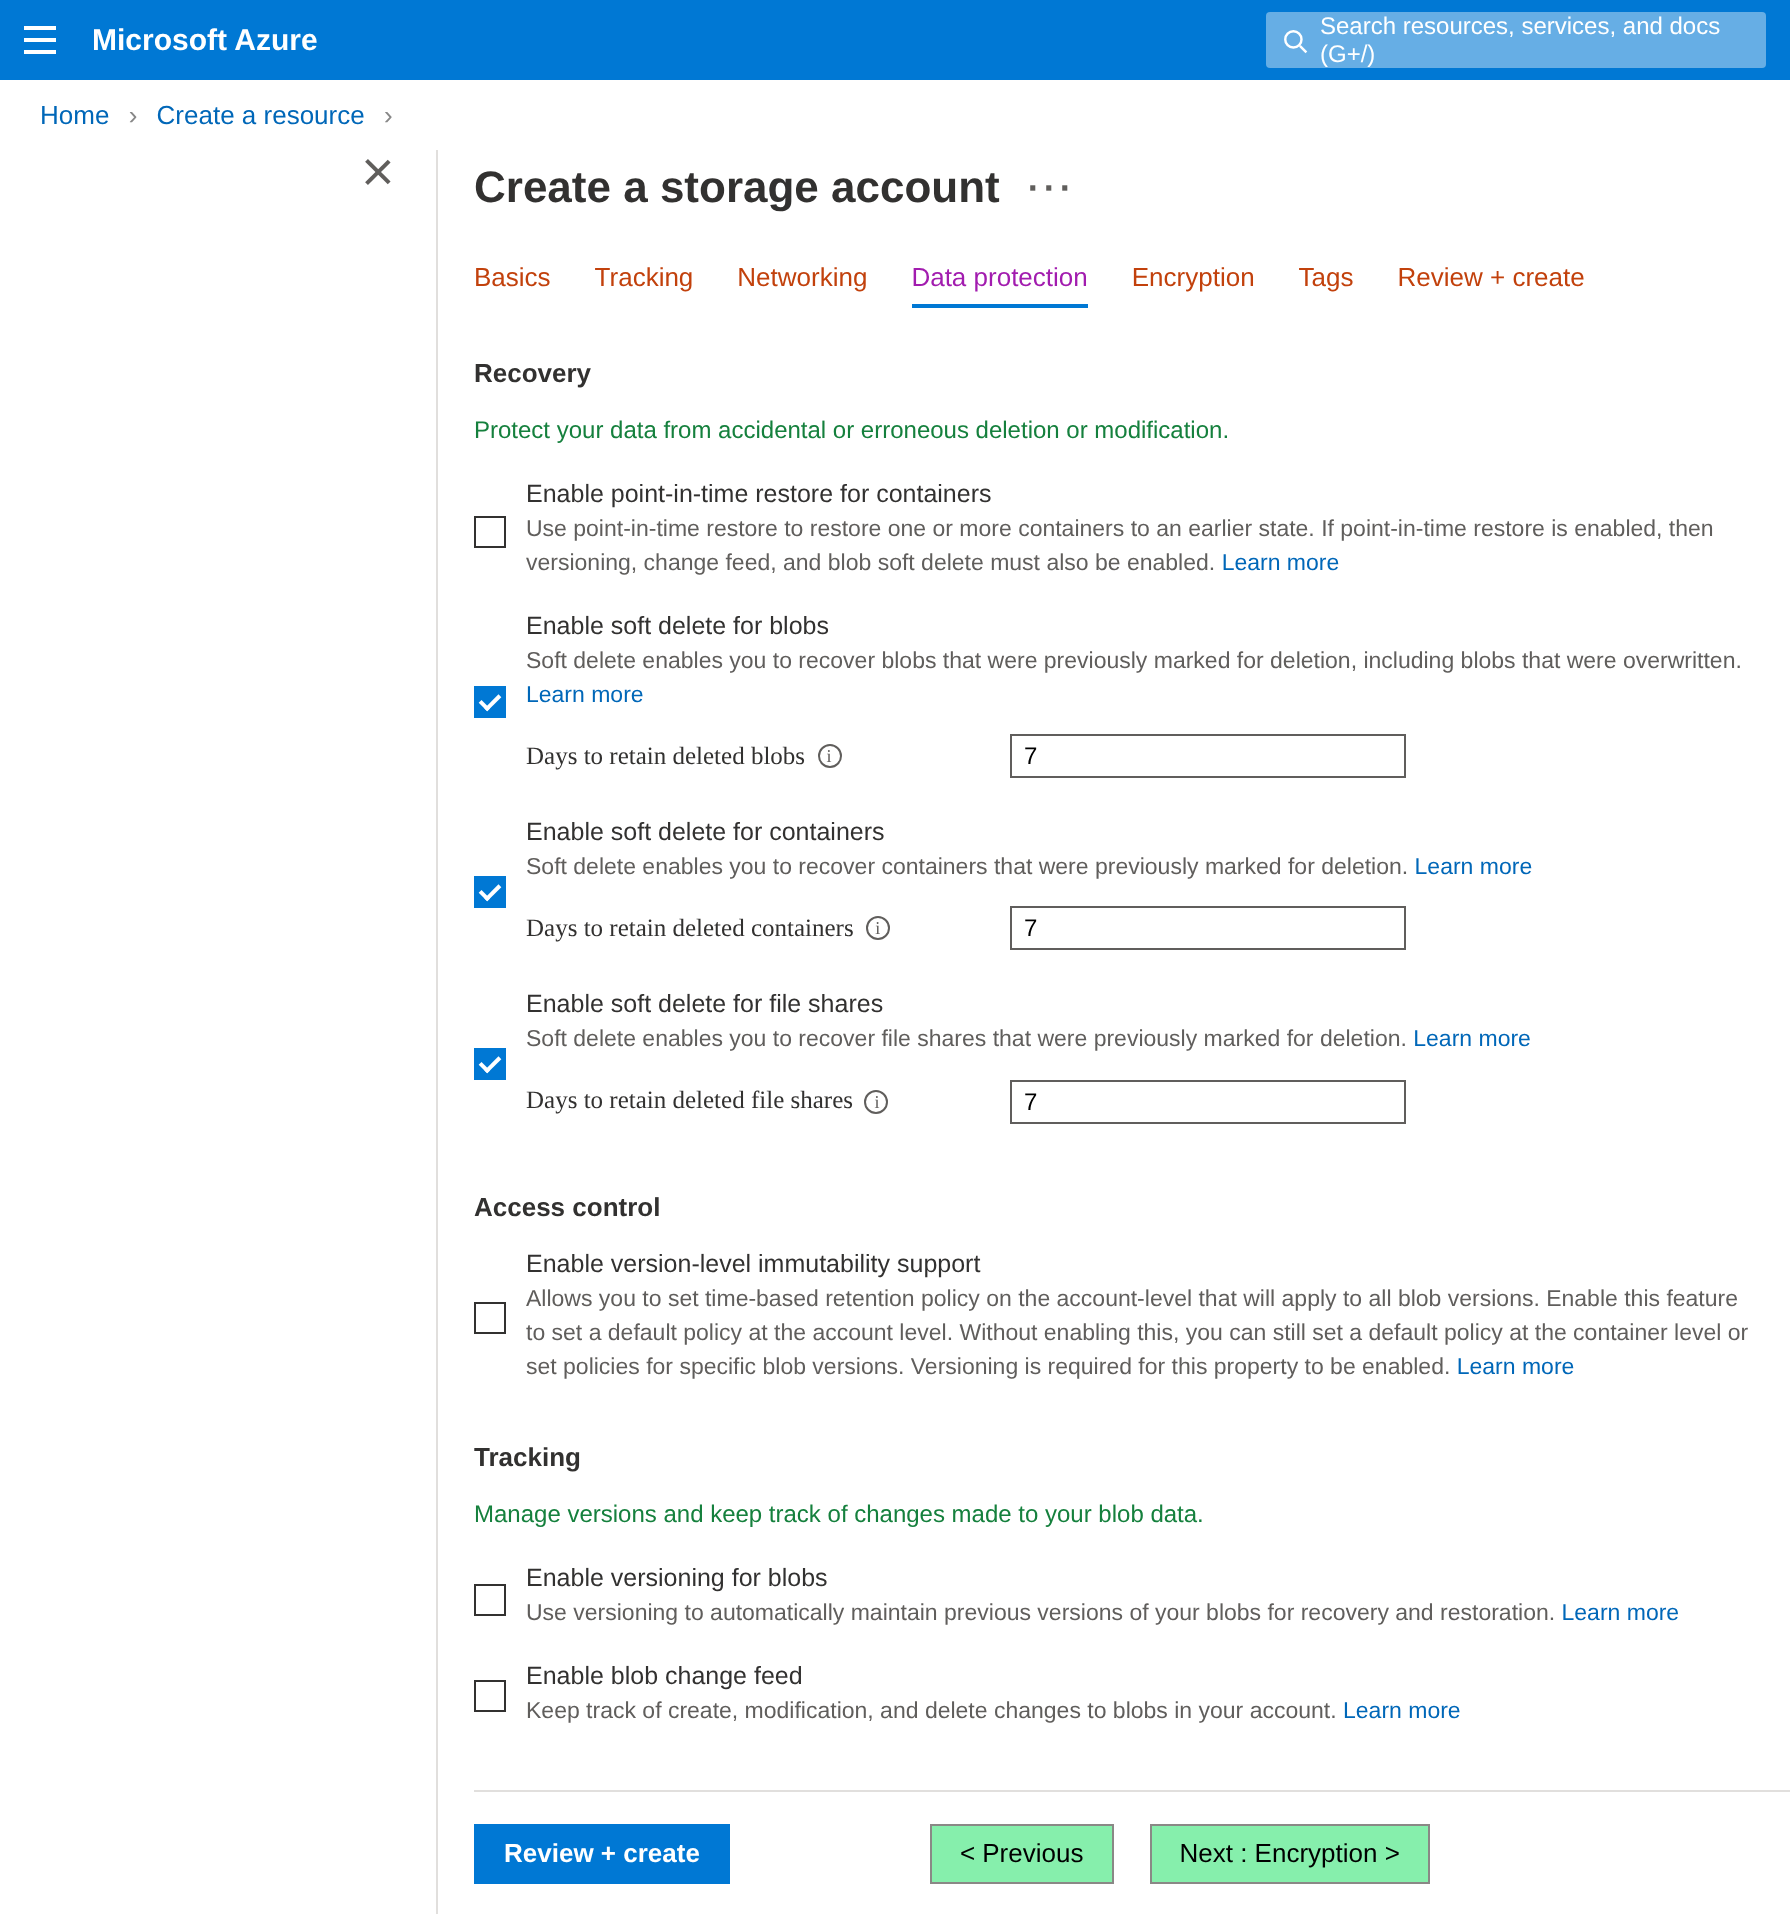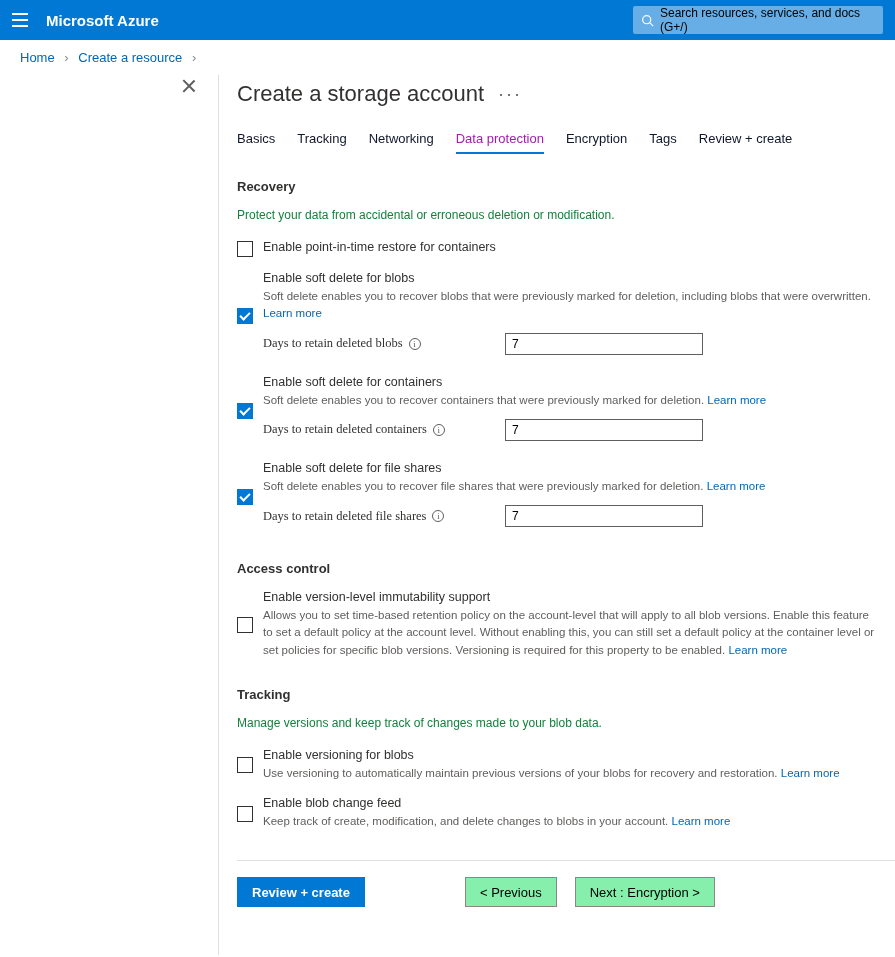--- a/index.html
+++ b/index.html
@@ -28,21 +28,21 @@
   .hamburger span { display:block; height:2px; background:#fff; }
   .brand { font-size: 15px; font-weight: 600; flex: 0 0 auto; }
   .topbar-spacer { flex: 1; }
   .searchbox {
     background: rgba(255,255,255,0.4);
     height: 28px;
     width: 250px;
     border-radius: 2px;
     display: flex; align-items: center;
     padding: 0 8px;
-    color: #000000;
+    color: #ffffff;
     font-size: 12px;
   }
   .searchbox svg { margin-right: 6px; flex:0 0 auto; }
   .breadcrumb {
     padding: 10px 20px;
     font-size: 13px;
   }
   .breadcrumb a { color: #0067b8; text-decoration:none; }
   .breadcrumb .sep { color: #888; margin: 0 6px; }
   .layout {
@@ -69,36 +69,36 @@
   .close-x::after { transform:rotate(-45deg); }
   .blade {
     flex: 1;
     border-left: 1px solid #e1dfdd;
     padding: 0 0 20px 18px;
     min-height: 880px;
     position: relative;
   }
   .blade-title {
     font-size: 22px;
-    font-weight: 400;
+    font-weight: 700;
     margin: 6px 0 18px 0;
     display:flex; align-items:center;text-align:right;
   }
   .dots { font-size:18px; color:#605e5c; margin-left:14px; letter-spacing:2px; cursor:pointer;}
   .tabs {
     display:flex;
     gap: 22px;
     border-bottom: 1px solid transparent;
     margin-bottom: 24px;
     font-size: 13px;
   }
   .tab {
     padding: 6px 0;
     cursor:pointer;
-    color:#0f172a;
+    color:#c2410c;
   }
   .tab.active {
     border-bottom: 2px solid #0078d4;
     font-weight: 400;
     color:#a21caf;
   }
   h2.section {
     font-size: 13px;
     font-weight: 700;
     margin: 12px 0 14px 0;
@@ -233,20 +233,24 @@
     </div>
 
     <div class="section-block">
       <h2 class="section">Recovery</h2>
       <div class="intro">Protect your data from accidental or erroneous deletion or modification.</div>
 
       <div class="option">
         <div class="box"></div>
         <div class="option-body">
           <div class="opt-title">Enable point-in-time restore for containers</div>
+          <div class="opt-desc">
+            <span>Use point-in-time restore to restore one or more containers to an earlier state. If point-in-time restore is enabled, then versioning, change feed, and blob soft delete must also be enabled.</span>
+            <a class="learn">Learn more</a>
+          </div>
         </div>
       </div>
 
       <div class="option">
         <div class="box checked"></div>
         <div class="option-body">
           <div class="opt-title">Enable soft delete for blobs</div>
           <div class="opt-desc">
             <span>Soft delete enables you to recover blobs that were previously marked for deletion, including blobs that were overwritten.</span>
             <a class="learn">Learn more</a>

